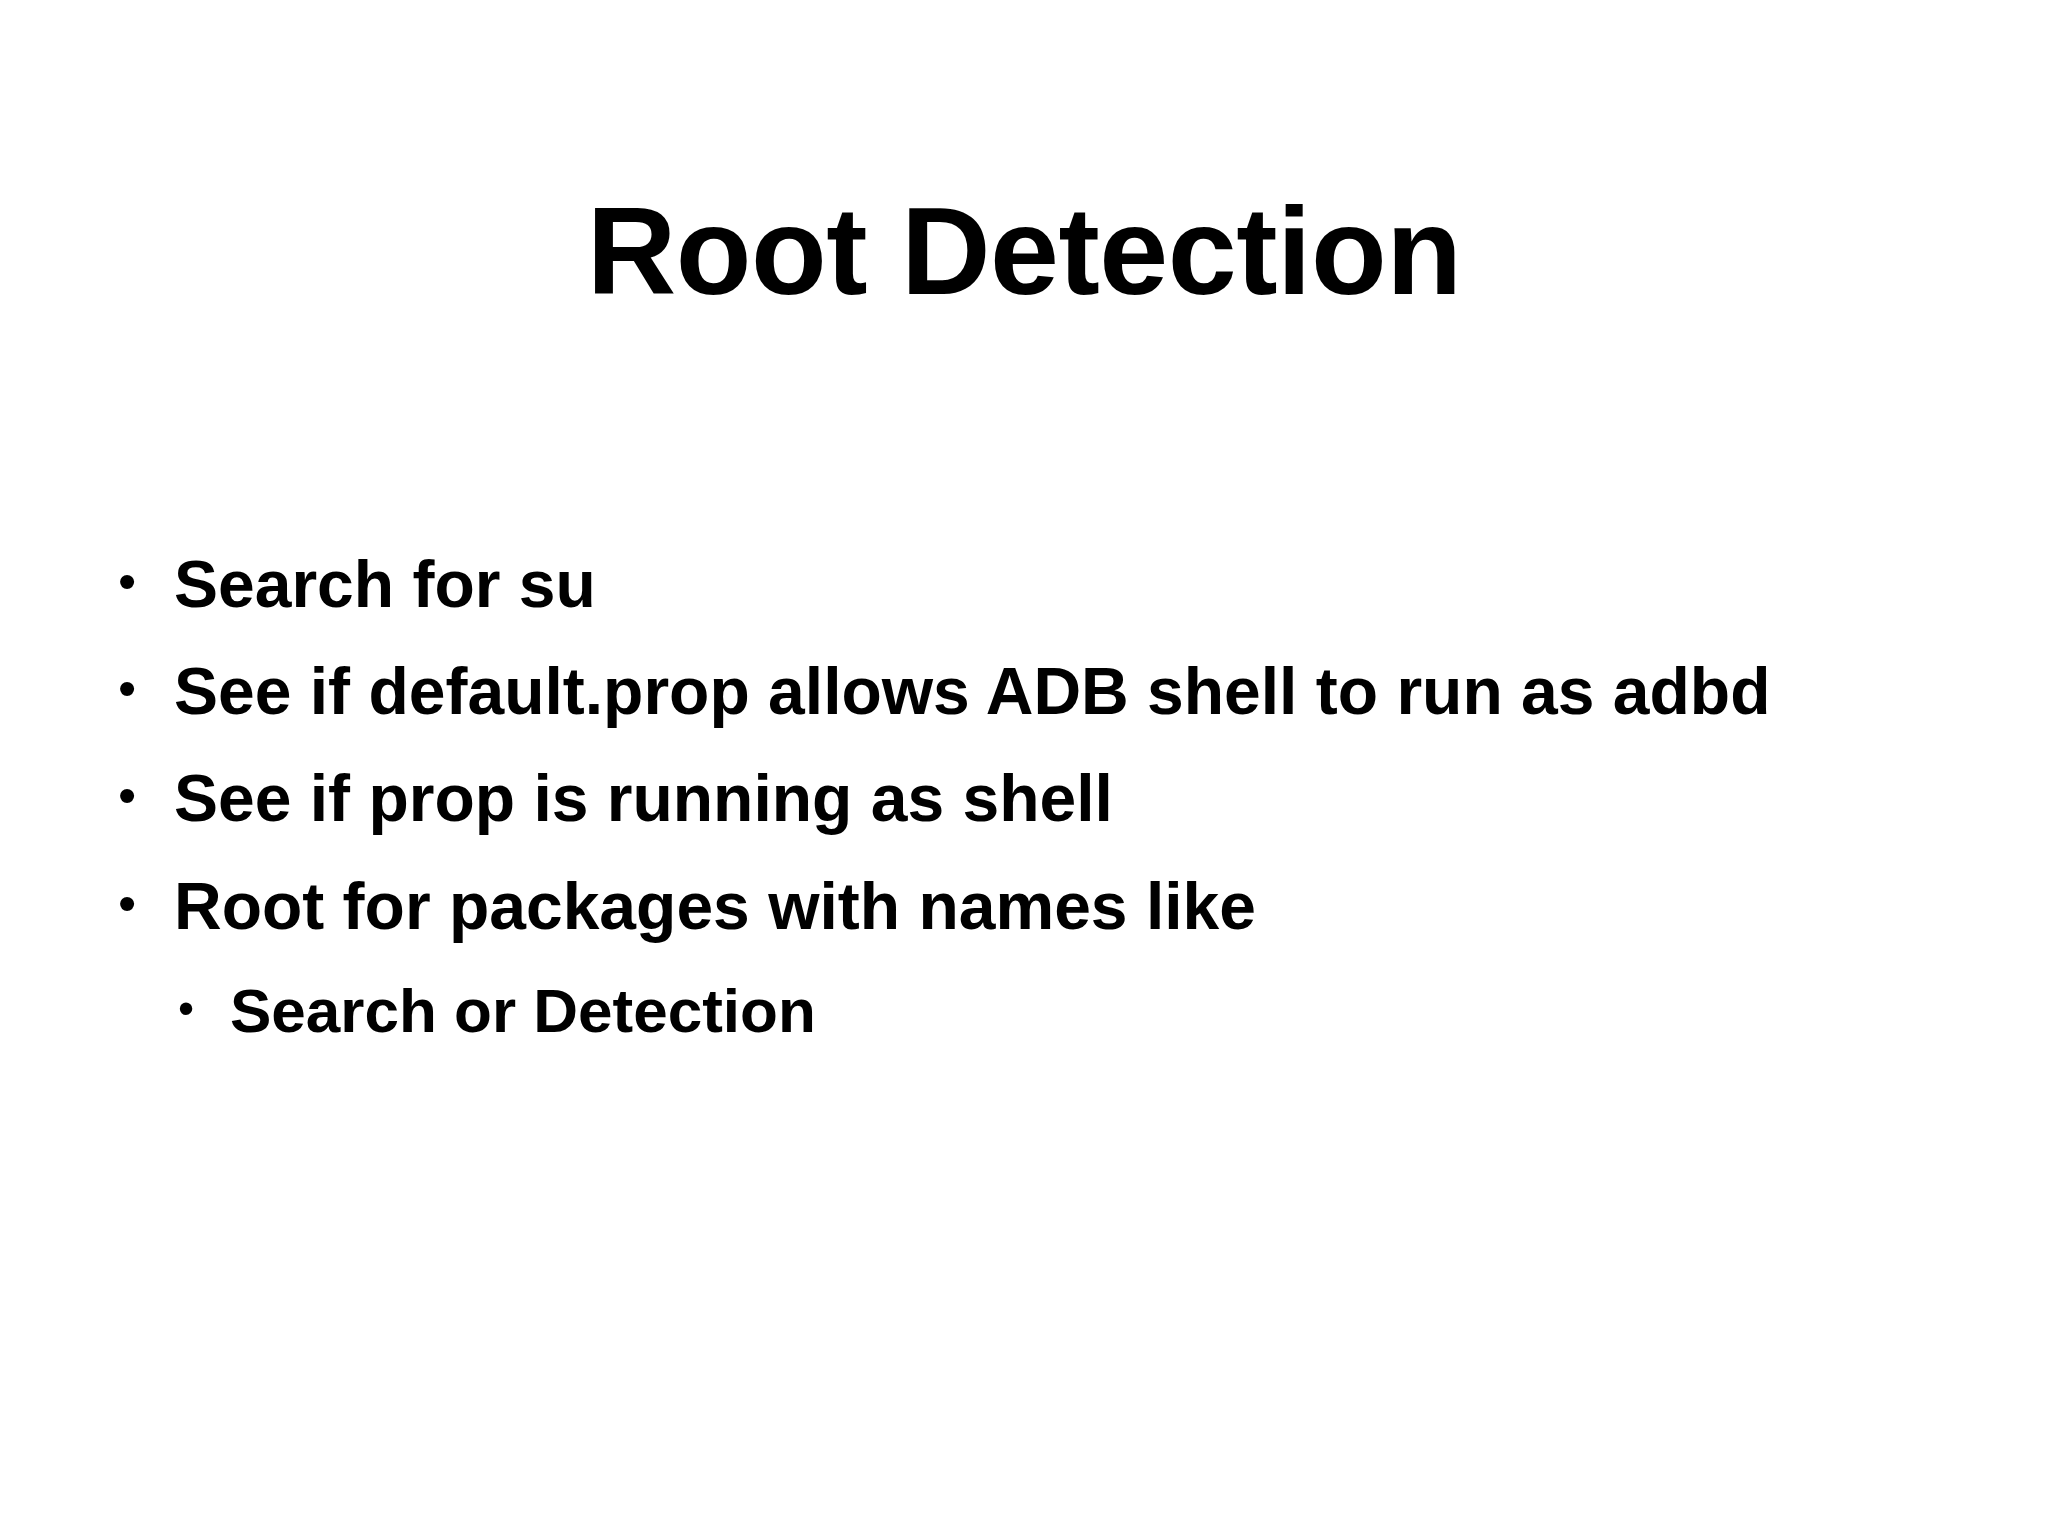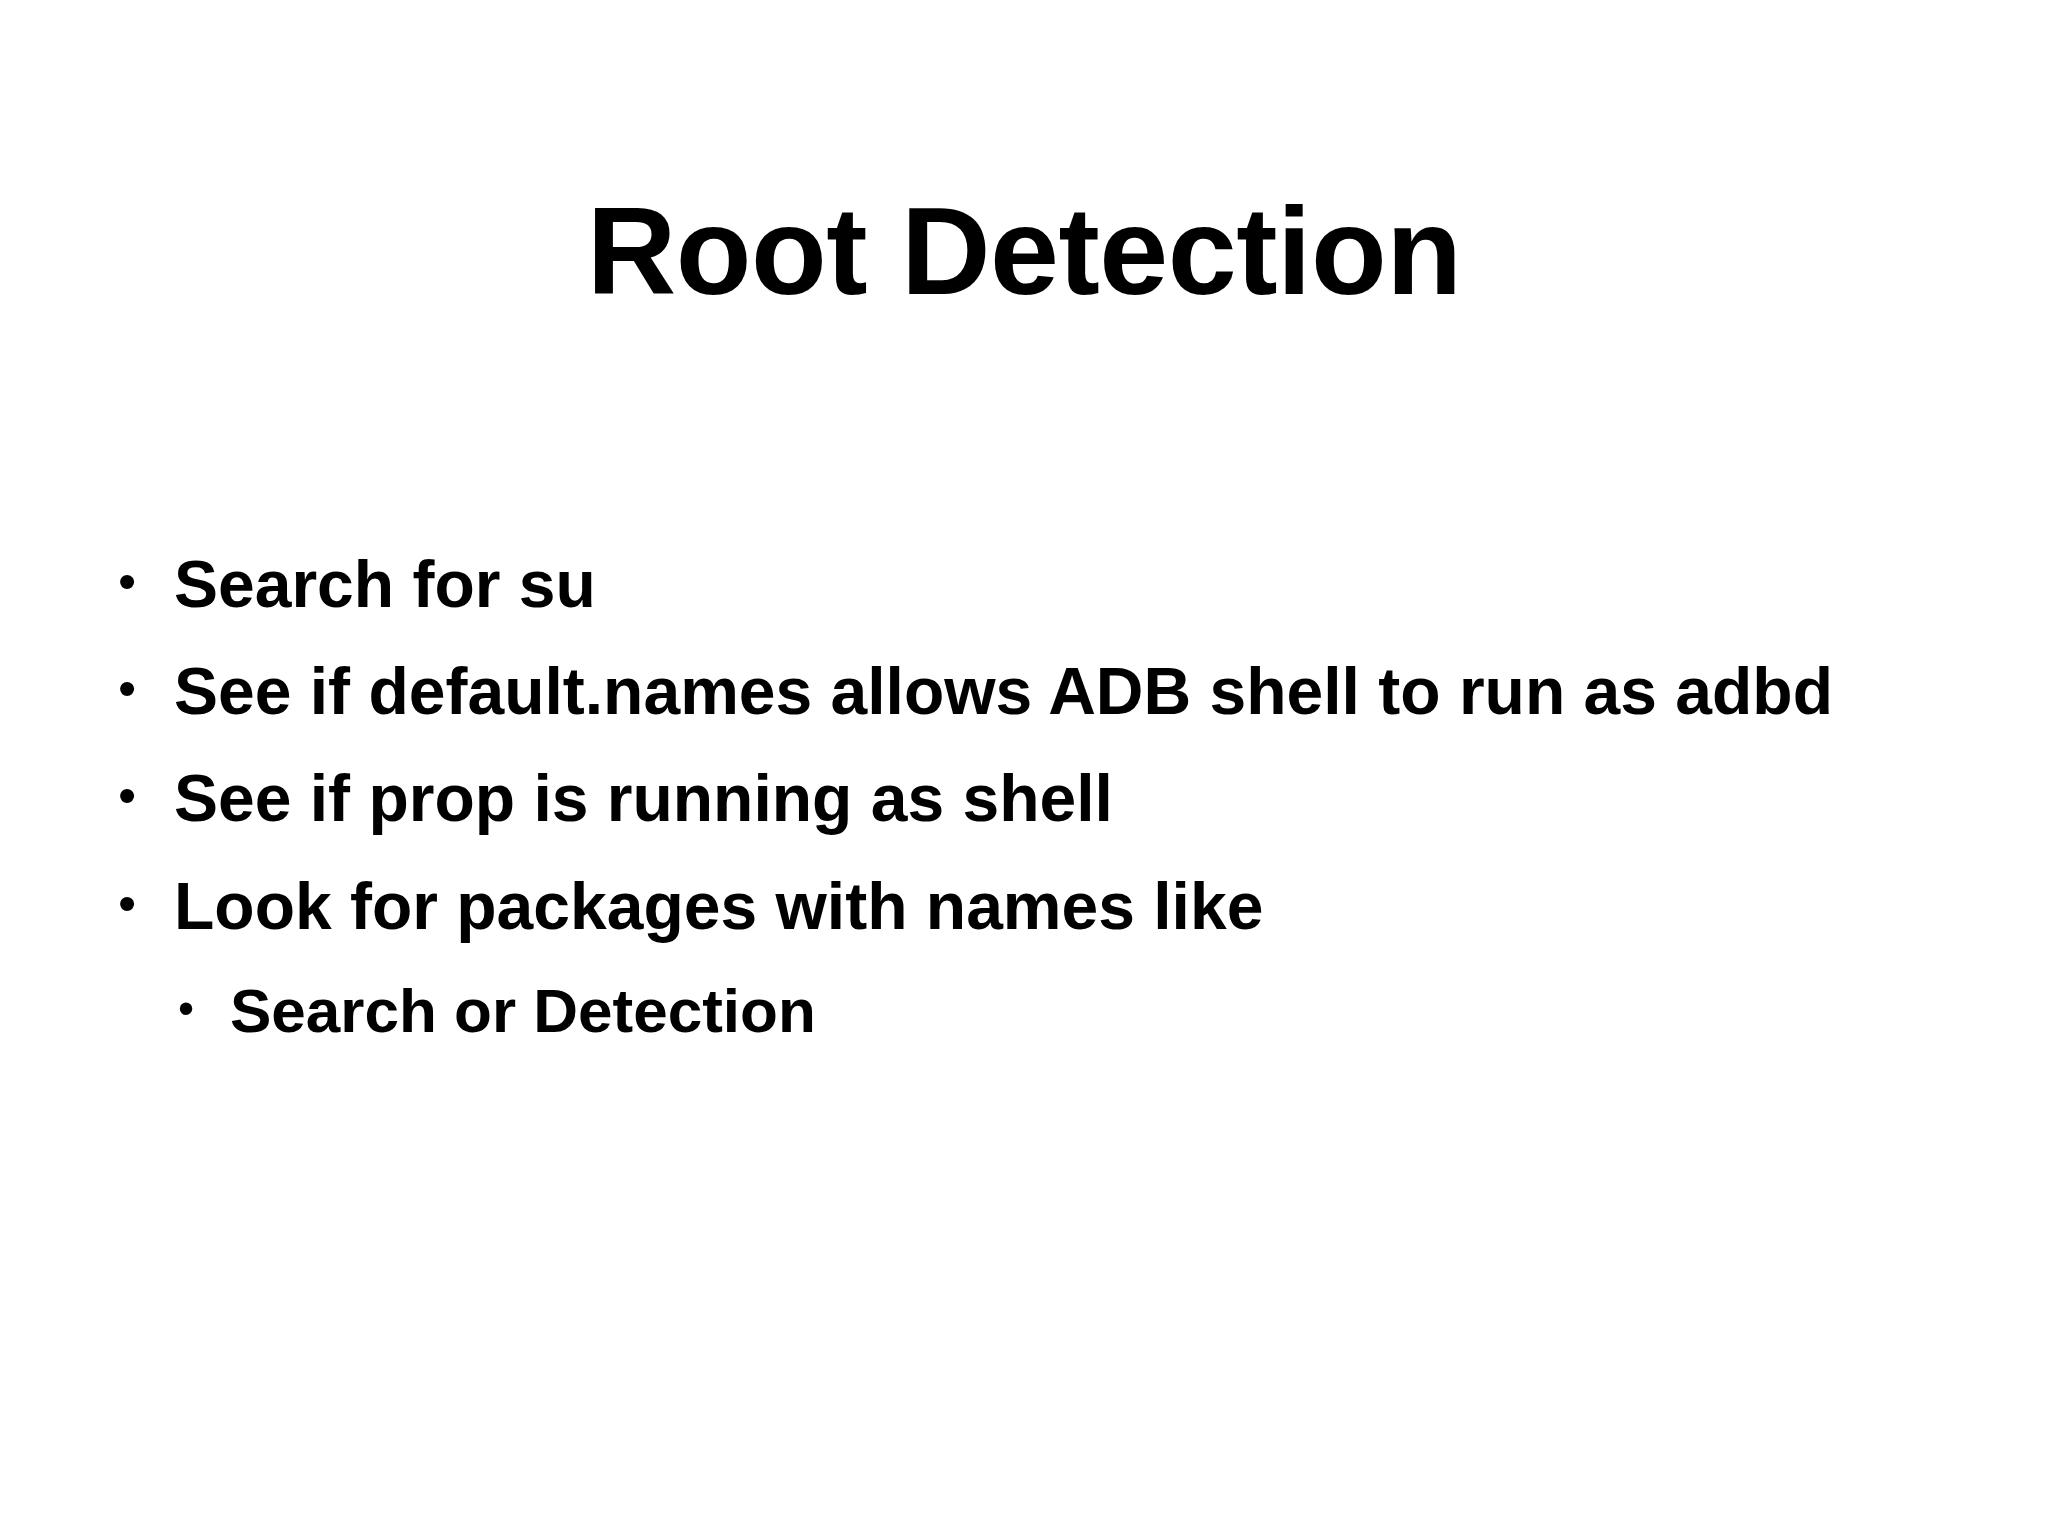--- a/index.html
+++ b/index.html
@@ -98,29 +98,29 @@
 
   <h1 class="slide-title">Root Detection</h1>
 
   <div class="body-list">
       <div class="bullet-row level-1">
         <span class="bullet-mark">•</span>
         <span class="bullet-text"><span class="n">Search for </span><span class="b">su</span></span>
       </div>
       <div class="bullet-row level-1">
         <span class="bullet-mark">•</span>
-        <span class="bullet-text"><span class="n">See if </span><span class="b">default.names</span><span class="n"> allows ADB shell to run as adbd</span></span>
+        <span class="bullet-text"><span class="n">See if </span><span class="b">default.prop</span><span class="n"> allows ADB shell to run as adbd</span></span>
       </div>
       <div class="bullet-row level-1">
         <span class="bullet-mark">•</span>
         <span class="bullet-text"><span class="n">See if </span><span class="b">prop</span><span class="n"> is running as shell</span></span>
       </div>
       <div class="bullet-row level-1">
         <span class="bullet-mark">•</span>
-        <span class="bullet-text"><span class="n">Look for packages with names like</span></span>
+        <span class="bullet-text"><span class="n">Root for packages with names like</span></span>
       </div>
       <div class="bullet-row level-2">
         <span class="bullet-mark">•</span>
         <span class="bullet-text"><span class="b">Search</span><span class="n"> or </span><span class="b">Detection</span></span>
       </div>
     </div>
 
 </div>
 
 </body></html>

